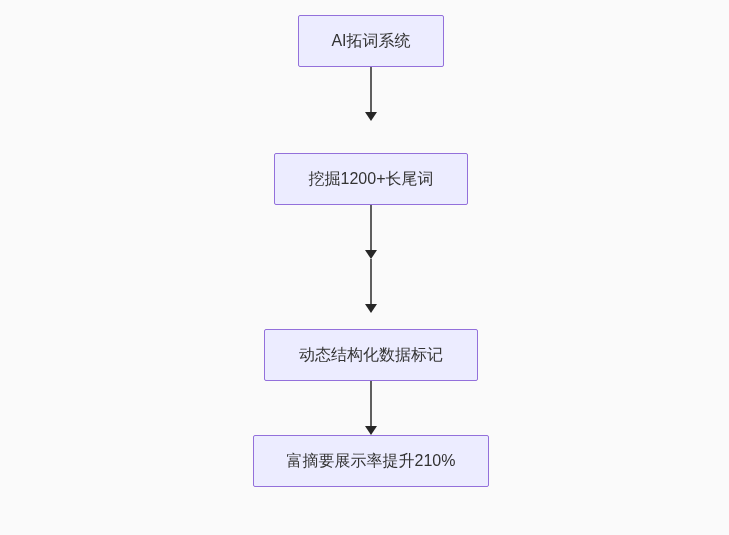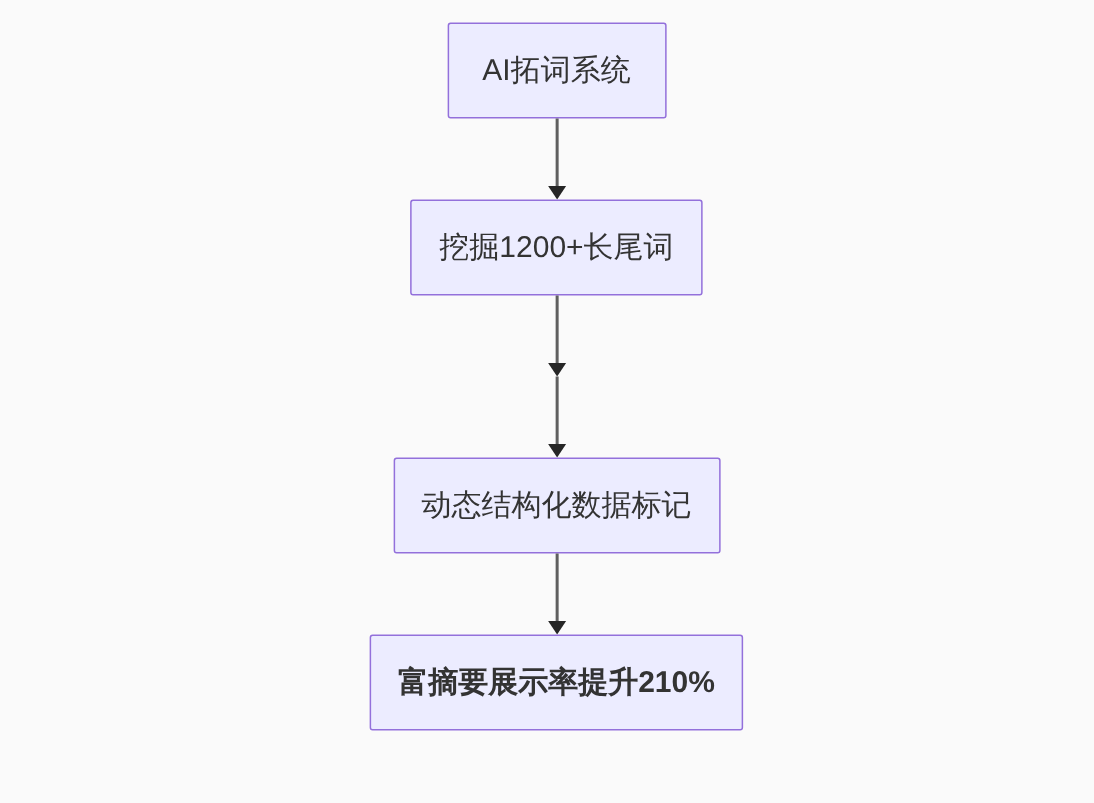--- a/index.html
+++ b/index.html
@@ -15,38 +15,38 @@
     position: absolute;
     left: 371px;
     top: 15px;
     transform: translateX(-50%);
     display: flex;
     flex-direction: column;
     align-items: center;
   }
   .node {
     box-sizing: border-box;
-    height: 64px;
+    height: 52px;
     display: flex;
     align-items: center;
     justify-content: center;
     background: var(--node-fill, #ececff);
     border: 1.5px solid var(--node-border, #9370db);
     border-radius: 2px;
     color: var(--text, #333333);
-    font-size: 20px;
+    font-size: 16px;
     line-height: 1;
     padding: 0 18px;
     white-space: nowrap;
   }
   .n1 { min-width: 146px; }
-  .n2 { min-width: 194px; }
+  .n2 { min-width: 194px; margin-top: 32px; }
   .n3 { min-width: 222px; }
-  .n4 { min-width: 214px; }
-  .n5 { min-width: 236px; font-weight: bold; }
+  .n4 { min-width: 214px; margin-top: 16px; }
+  .n5 { min-width: 236px; }
   .edge {
     height: 54px;
     width: 14px;
     display: flex;
     flex-direction: column;
     align-items: center;
   }
   .edge-line {
     flex: 1;
     width: 2px;

